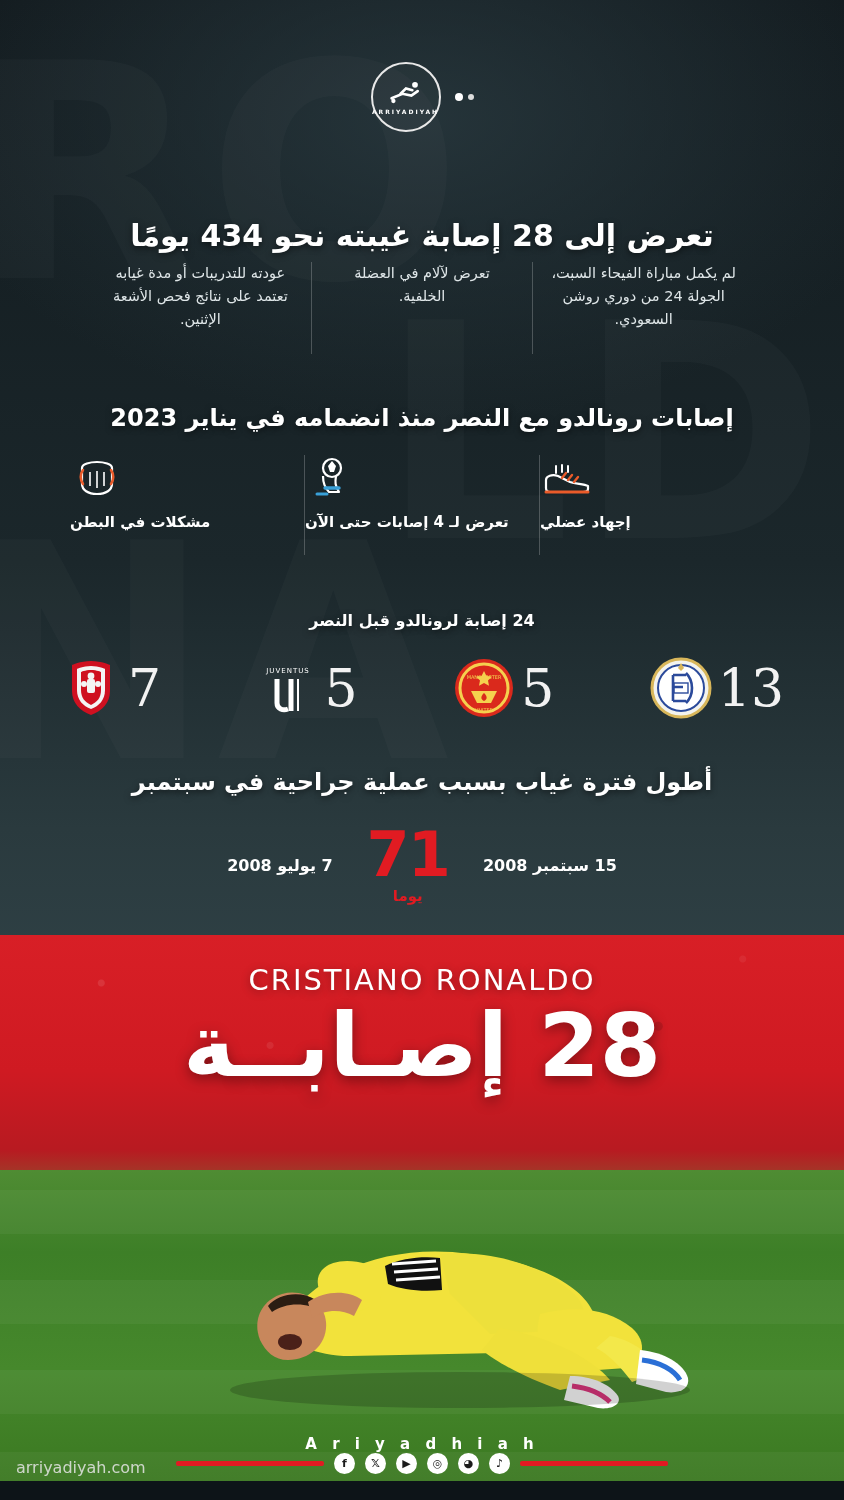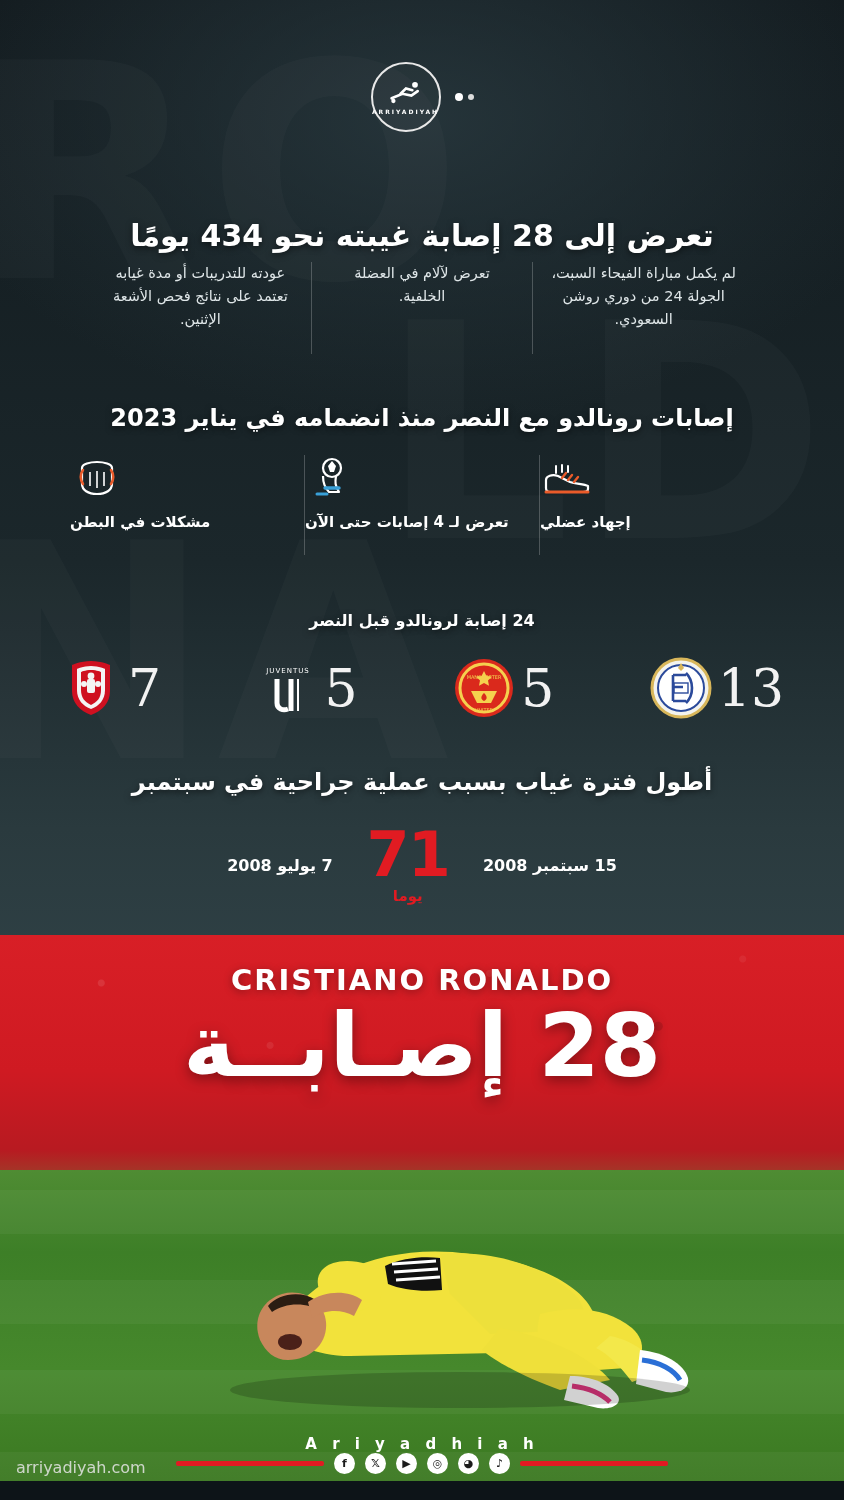--- a/index.html
+++ b/index.html
@@ -116,21 +116,21 @@
     position:absolute; top:0; left:0; right:0; height: 240px;
     background:
       radial-gradient(circle at 12% 20%, rgba(255,255,255,.10) 0 3px, transparent 4px),
       radial-gradient(circle at 32% 46%, rgba(255,255,255,.08) 0 3px, transparent 4px),
       radial-gradient(circle at 58% 16%, rgba(255,255,255,.07) 0 3px, transparent 4px),
       radial-gradient(circle at 78% 38%, rgba(0,0,0,.12) 0 4px, transparent 5px),
       radial-gradient(circle at 88% 10%, rgba(255,255,255,.06) 0 3px, transparent 4px);
   }
   .hero-name {
     position: absolute; top: 28px; left: 0; right: 0; text-align: center;
-    color: #fff; font-size: 29px; font-weight: 700; letter-spacing: 2px; direction: ltr;
+    color: #fff; font-size: 29px; font-weight: 400; letter-spacing: 2px; direction: ltr;
     text-shadow: 0 2px 8px rgba(0,0,0,.35);
   }
   .hero-big {
     position: absolute; top: 65px; left: 0; right: 0; text-align: center;
     color: #fff; font-size: 88px; font-weight: 900; line-height: 1.05;
     text-shadow: 0 4px 14px rgba(0,0,0,.4);
   }
 
   
   .player { position: absolute; bottom: 86px; left: 140px; width: 560px; height: 300px; }

